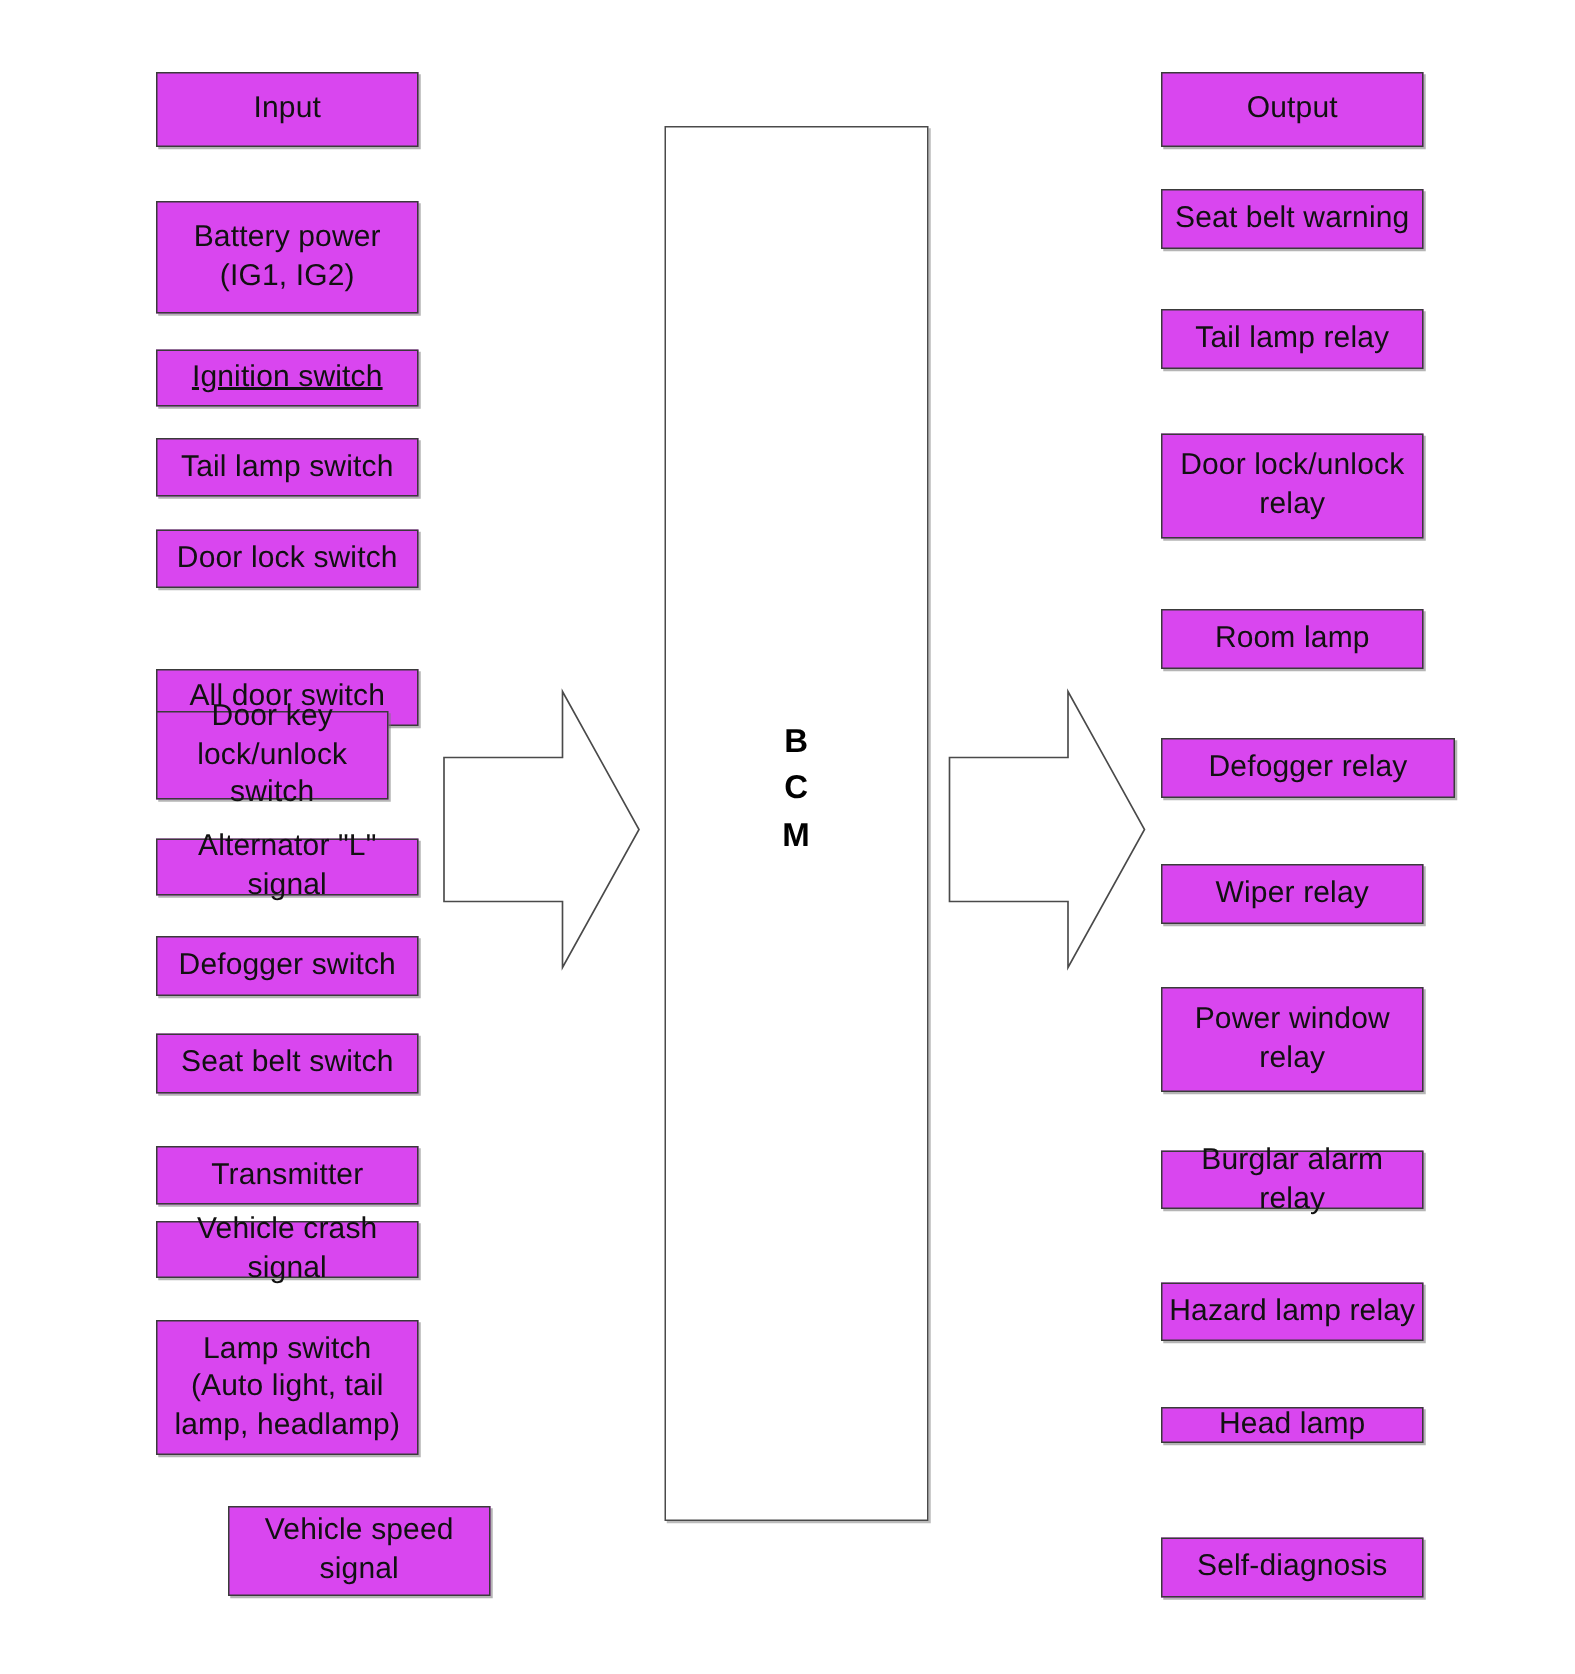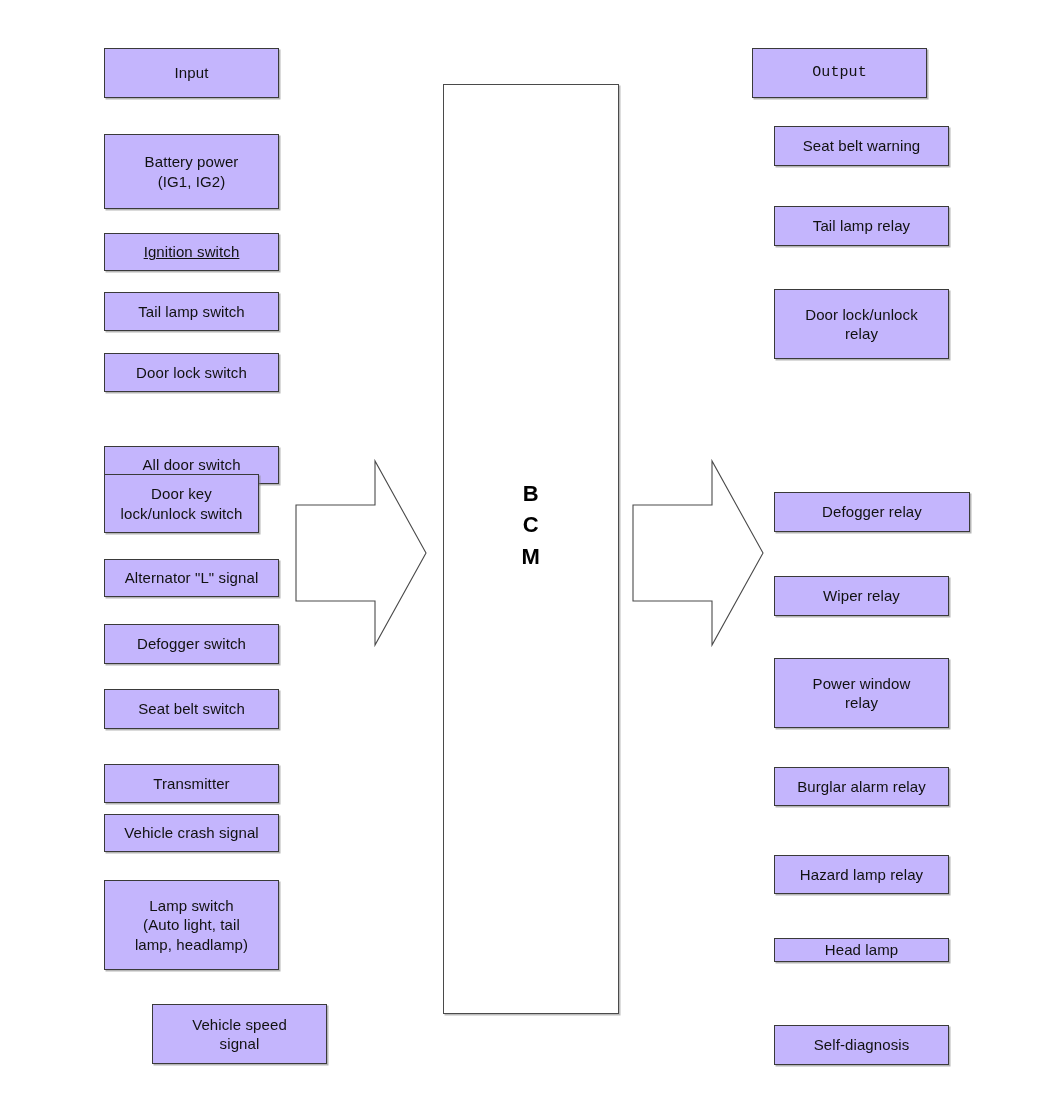--- a/index.html
+++ b/index.html
@@ -14,29 +14,29 @@
   #canvas {
     position: relative;
     width: 1050px;
     height: 1116px;
     background: #ffffff;
     overflow: hidden;
   }
   .node-box {
     position: absolute;
     box-sizing: border-box;
-    background: #c4b5fd;
+    background: #d946ef;
     border: 1px solid #3a3a3a;
     box-shadow: 1.5px 1.5px 0 0 rgba(120,120,120,0.55);
     display: flex;
     align-items: center;
     justify-content: center;
     text-align: center;
     line-height: 1.28;
-    font-size: 15px;
+    font-size: 20px;
     color: #111111;
     padding: 2px 4px;
     white-space: pre-line;
     letter-spacing: 0.1px;
   }
   .bcm-box {
     position: absolute;
     box-sizing: border-box;
     background: #ffffff;
     border: 1px solid #4a4a4a;
@@ -102,25 +102,26 @@
     <div class="node-box" style="left: 104px; top: 559px; width: 175px; height: 38px;">Alternator "L" signal</div>
     <div class="node-box" style="left: 104px; top: 624px; width: 175px; height: 40px;">Defogger switch</div>
     <div class="node-box" style="left: 104px; top: 689px; width: 175px; height: 40px;">Seat belt switch</div>
     <div class="node-box" style="left: 104px; top: 752px; width: 175px; height: 39px; margin-top: 12px;">Transmitter</div>
     <div class="node-box" style="left: 104px; top: 814px; width: 175px; height: 38px;">Vehicle crash signal</div>
     <div class="node-box" style="left: 104px; top: 880px; width: 175px; height: 90px;">Lamp switch
 (Auto light, tail
 lamp, headlamp)</div>
     <div class="node-box" style="left: 104px; top: 1004px; width: 175px; height: 60px; margin-left: 48px;">Vehicle speed
 signal</div>
-    <div class="node-box" style="left: 752px; top: 48px; width: 175px; height: 50px; font-family: Liberation Mono, monospace;">Output</div>
+    <div class="node-box" style="left: 774px; top: 48px; width: 175px; height: 50px;">Output</div>
     <div class="node-box" style="left: 774px; top: 126px; width: 175px; height: 40px;">Seat belt warning</div>
     <div class="node-box" style="left: 774px; top: 206px; width: 175px; height: 40px;">Tail lamp relay</div>
     <div class="node-box" style="left: 774px; top: 289px; width: 175px; height: 70px;">Door lock/unlock
 relay</div>
+    <div class="node-box" style="left: 774px; top: 406px; width: 175px; height: 40px;">Room lamp</div>
     <div class="node-box" style="left: 774px; top: 492px; width: 196px; height: 40px;">Defogger relay</div>
     <div class="node-box" style="left: 774px; top: 576px; width: 175px; height: 40px;">Wiper relay</div>
     <div class="node-box" style="left: 774px; top: 658px; width: 175px; height: 70px;">Power window
 relay</div>
     <div class="node-box" style="left: 774px; top: 767px; width: 175px; height: 39px;">Burglar alarm relay</div>
     <div class="node-box" style="left: 774px; top: 855px; width: 175px; height: 39px;">Hazard lamp relay</div>
     <div class="node-box" style="left: 774px; top: 938px; width: 175px; height: 24px;">Head lamp</div>
     <div class="node-box" style="left: 774px; top: 1025px; width: 175px; height: 40px;">Self-diagnosis</div>
   </div>
 

